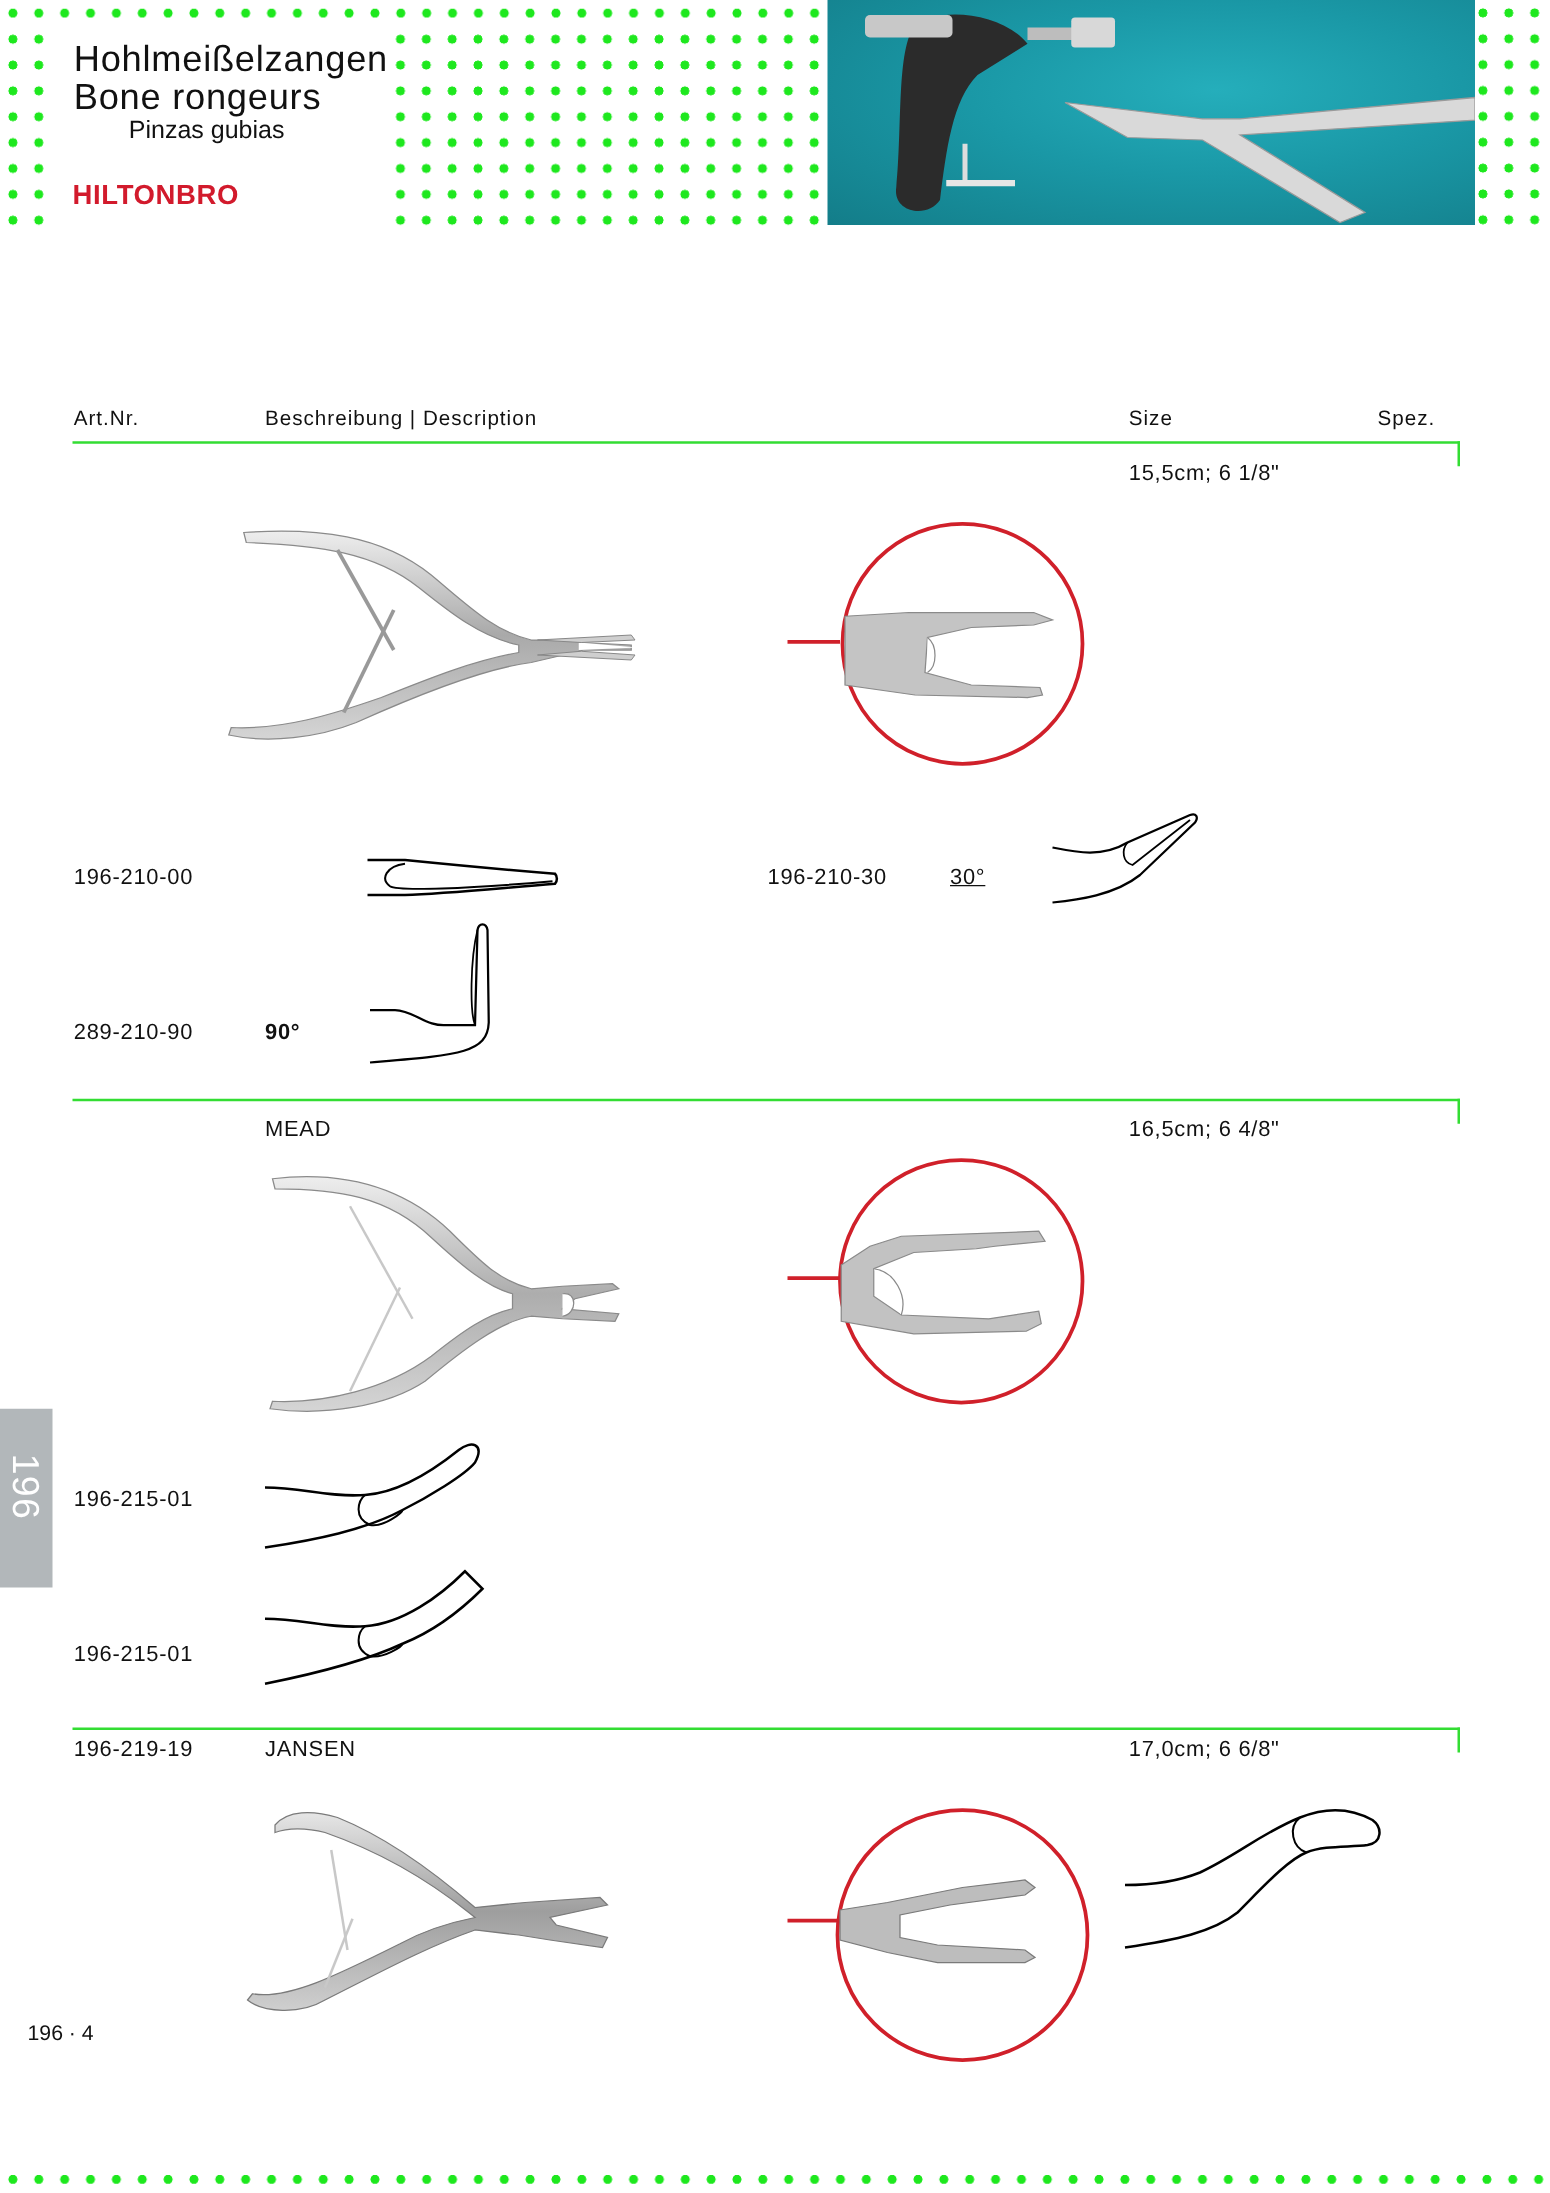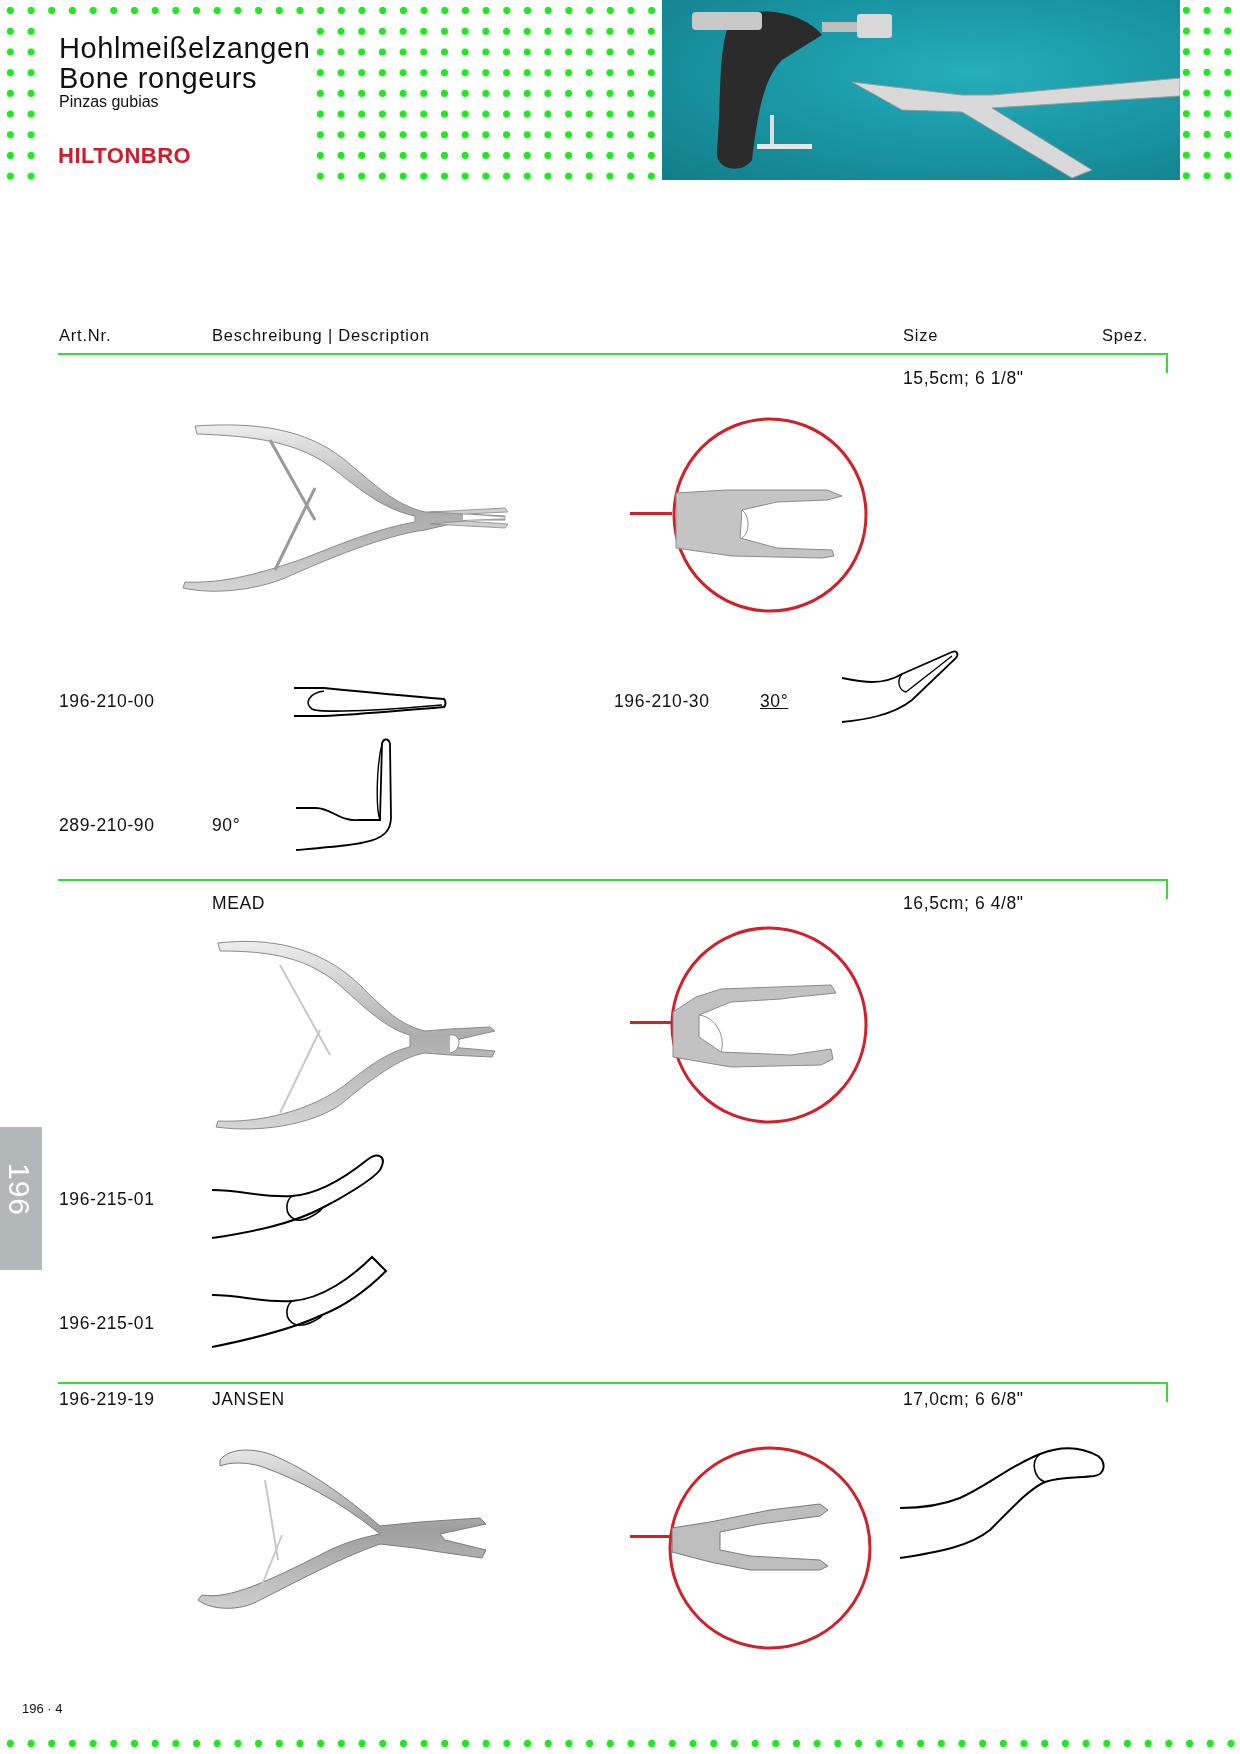--- a/index.html
+++ b/index.html
@@ -3,21 +3,21 @@
 <meta charset="utf-8">
 <style>
   html, body { margin:0; padding:0; }
   body { width:1240px; height:1754px; position:relative; background:#ffffff; overflow:hidden;
          font-family:"Liberation Sans", "DejaVu Sans", sans-serif; color:#111; }
   .abs { position:absolute; }
   .dots { position:absolute;
           background-image: radial-gradient(circle, #1ee81e 0 3.4px, transparent 3.8px);
           background-size: 20.7px 20.7px; }
   .title1 { font-size:29px; letter-spacing:0.6px; }
-  .title3 { font-size:16px; }
+  .title3 { font-size:20px;margin-left:44px; }
   .brand { font-size:22px; font-weight:bold; color:#d21a2c; letter-spacing:0.5px; }
   .hdr { font-size:16.5px; letter-spacing:0.8px; }
   .txt { font-size:17.5px; letter-spacing:0.6px; }
   .rule { position:absolute; height:2px; background:#33dd33; }
   .rule-end { position:absolute; width:2px; height:20px; background:#33dd33; }
   .photo { position:absolute; overflow:hidden;
            background: radial-gradient(ellipse at 60% 40%, #25aebb 0%, #1a98a6 45%, #137d89 100%); }
   .sidetab { position:absolute; left:0; top:1127px; width:42px; height:143px; background:#b2b7ba; }
   .sidetab span { position:absolute; left:6px; top:36px; font-size:30px; color:#fff;
                   transform: rotate(90deg); transform-origin: 15px 15px; letter-spacing:1px; }
@@ -90,21 +90,21 @@
 </svg>
 
 <div class="abs txt" style="left:614px;top:691px;">196-210-30</div>
 <div class="abs txt" style="left:760px;top:691px;text-decoration:underline;">30°</div>
 <svg width="120" height="70" style="left:842px;top:650px;">
   <path d="M0,28 C20,32 40,36 60,24 L110,2 C115,0 117,4 114,8 L70,50 C50,66 20,70 0,72" fill="none" stroke="#000" stroke-width="1.8"></path>
   <path d="M60,24 C55,30 56,40 64,42 L110,6" fill="none" stroke="#000" stroke-width="1.4"></path>
 </svg>
 
 <div class="abs txt" style="left:59px;top:815px;">289-210-90</div>
-<div class="abs txt" style="left:212px;top:815px;">90°</div>
+<div class="abs txt" style="left:212px;top:815px;font-weight:bold;">90°</div>
 <svg width="110" height="110" style="left:296px;top:738px;">
   <path d="M0,70 L20,70 C35,70 45,84 62,82 L84,82 L86,6 C87,0 93,0 94,6 L95,80 C94,105 70,106 0,112" fill="none" stroke="#000" stroke-width="1.8"></path>
   <path d="M84,82 C80,72 80,30 86,6" fill="none" stroke="#000" stroke-width="1.4"></path>
 </svg>
 
 <div class="rule" style="left:58px;top:879px;width:1110px;"></div>
 <div class="rule-end" style="left:1166px;top:879px;"></div>
 <div class="abs txt" style="left:212px;top:893px;">MEAD</div>
 <div class="abs txt" style="left:903px;top:893px;">16,5cm; 6 4/8"</div>
 
@@ -168,14 +168,14 @@
 
 <svg width="230" height="120" style="left:900px;top:1440px;">
   <path d="M0,68 C20,68 40,66 60,58 C90,44 110,26 140,14 C160,6 180,6 198,16 C206,22 206,34 194,36 C180,38 160,36 145,42 C130,48 110,70 90,90 C70,106 40,112 0,118" fill="none" stroke="#000" stroke-width="2"></path>
   <path d="M140,14 C130,22 134,38 145,42" fill="none" stroke="#000" stroke-width="1.6"></path>
 </svg>
 
 <div class="sidetab">
   <span>196</span>
 </div>
 
-<div class="abs" style="left:22px;top:1701px;font-size:13px;">196 · 4</div>
+<div class="abs" style="left:22px;top:1617px;font-size:17px;">196 · 4</div>
 <div class="dots" style="left:0;top:1733px;width:1240px;height:21px;"></div>
 
 </body></html>

